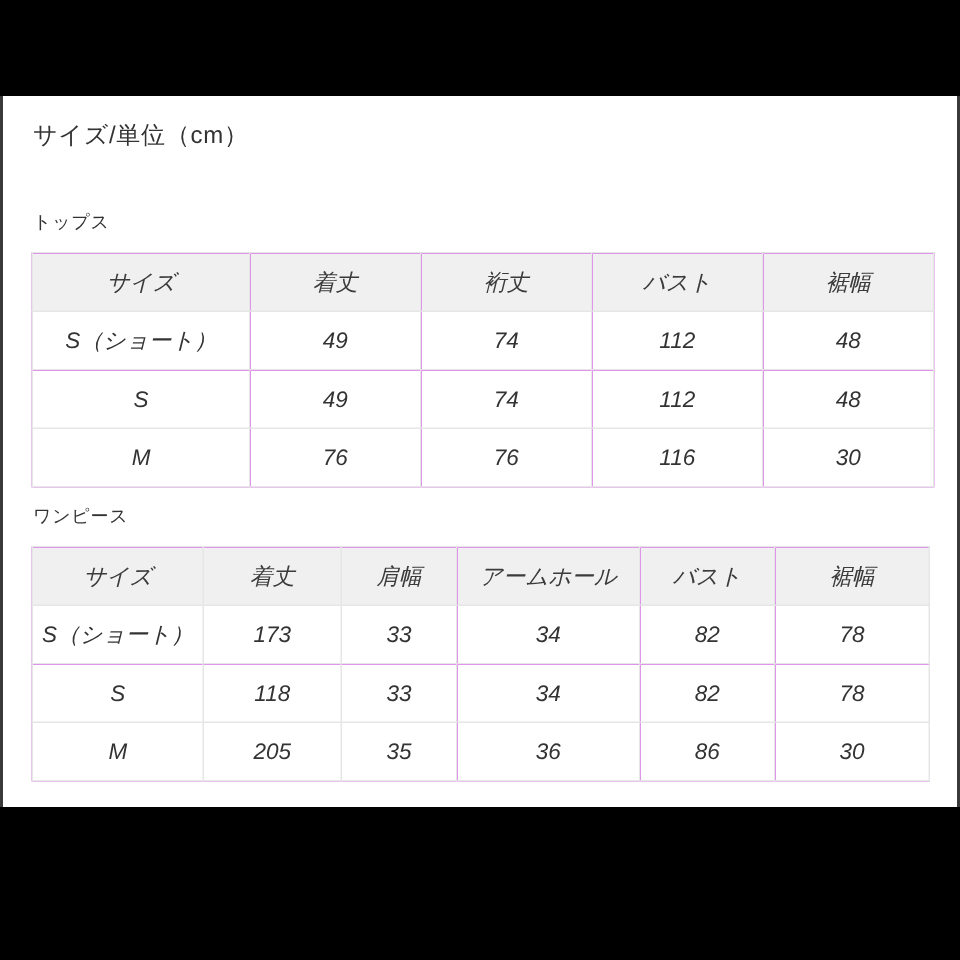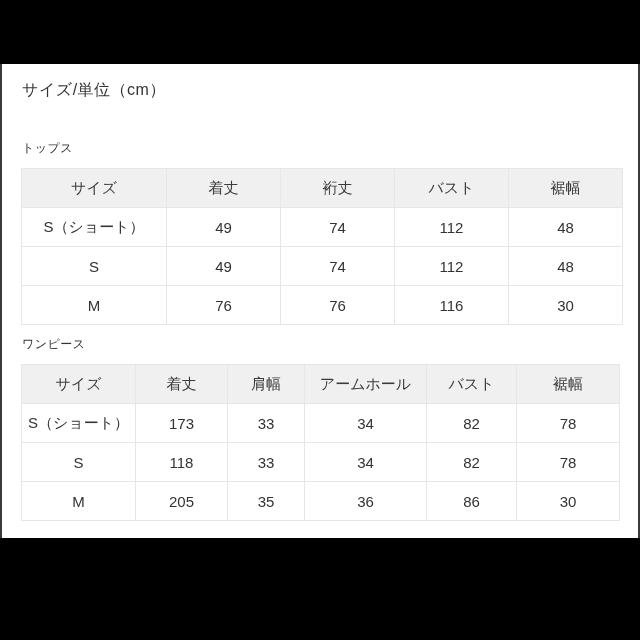--- a/index.html
+++ b/index.html
@@ -76,20 +76,21 @@
     letter-spacing: 0.5px;
     white-space: nowrap;
   }
 
   
   table.size-table {
     position: absolute;
     border-collapse: collapse;
     table-layout: fixed;
     background: #d946ef;
+    font-style: italic;
   }
   table.size-table th,
   table.size-table td {
     border: 1px solid #e6e6e6;
     text-align: center;
     vertical-align: middle;
     font-size: 15px;
     color: #333333;
     font-weight: normal;
     height: 38px;

